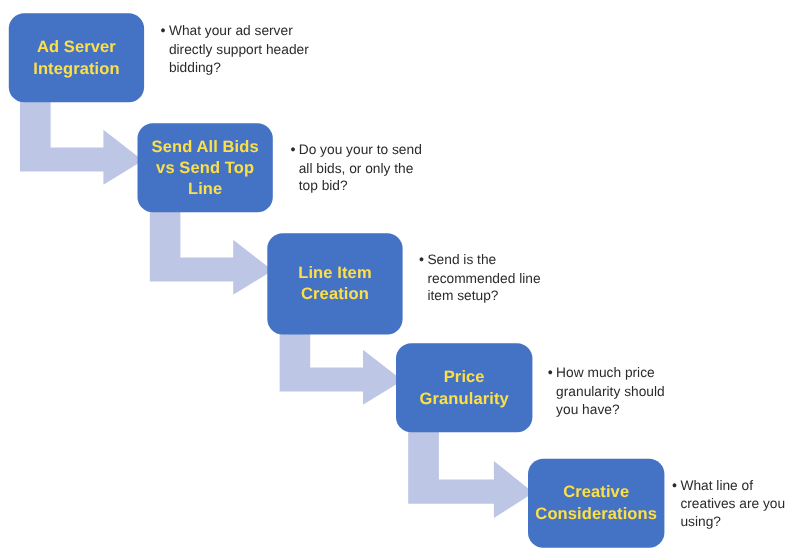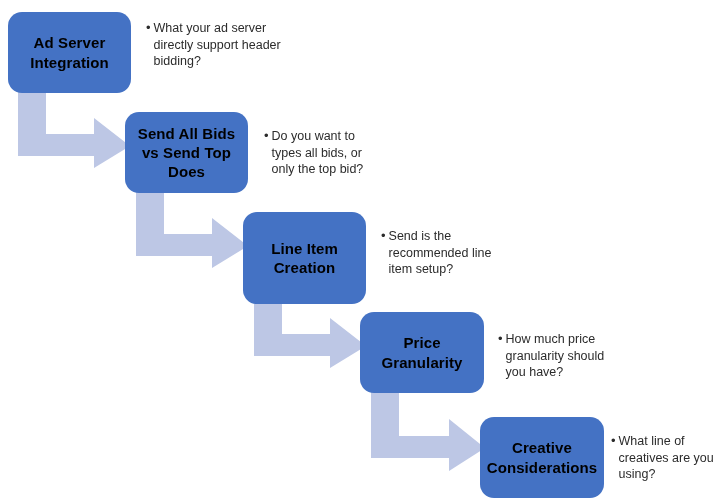--- a/index.html
+++ b/index.html
@@ -29,21 +29,21 @@
     display: block;
   }
 
   
   .step-box {
     position: absolute;
     z-index: 2;
     box-sizing: border-box;
     border-radius: 14px;
     background: #4472C4;
-    color: #000000;
+    color: #fde047;
     display: flex;
     align-items: center;
     justify-content: center;
     text-align: center;
     padding: 4px 8px;
   }
   .step-box-label {
     font-weight: bold;
     font-size: 15px;
     line-height: 1.28;
@@ -102,21 +102,21 @@
   </div>
 
   <div class="step-box" style="left:8px; top:12px; width:123px; height:81px;">
     <span class="step-box-label">Ad Server
 Integration</span>
   </div>
 
   <div class="step-box" style="left:125px; top:112px; width:123px; height:81px;">
     <span class="step-box-label">Send All Bids
 vs Send Top
-Does</span>
+Line</span>
   </div>
 
   <div class="step-box" style="left:243px; top:212px; width:123px; height:92px;">
     <span class="step-box-label">Line Item
 Creation</span>
   </div>
 
   <div class="step-box" style="left:360px; top:312px; width:124px; height:81px;">
     <span class="step-box-label">Price
 Granularity</span>
@@ -127,21 +127,21 @@
 Considerations</span>
   </div>
 
   <div class="note" style="left:146px; top:20px; width:145px;">
     <span class="note-bullet">•</span>
     <span class="note-text">What your ad server directly support header bidding?</span>
   </div>
 
   <div class="note" style="left:264px; top:128px; width:120px;">
     <span class="note-bullet">•</span>
-    <span class="note-text">Do you want to types all bids, or only the top bid?</span>
+    <span class="note-text">Do you your to send all bids, or only the top bid?</span>
   </div>
 
   <div class="note" style="left:381px; top:228px; width:122px;">
     <span class="note-bullet">•</span>
     <span class="note-text">Send is the recommended line item setup?</span>
   </div>
 
   <div class="note" style="left:498px; top:331px; width:122px;">
     <span class="note-bullet">•</span>
     <span class="note-text">How much price granularity should you have?</span>

